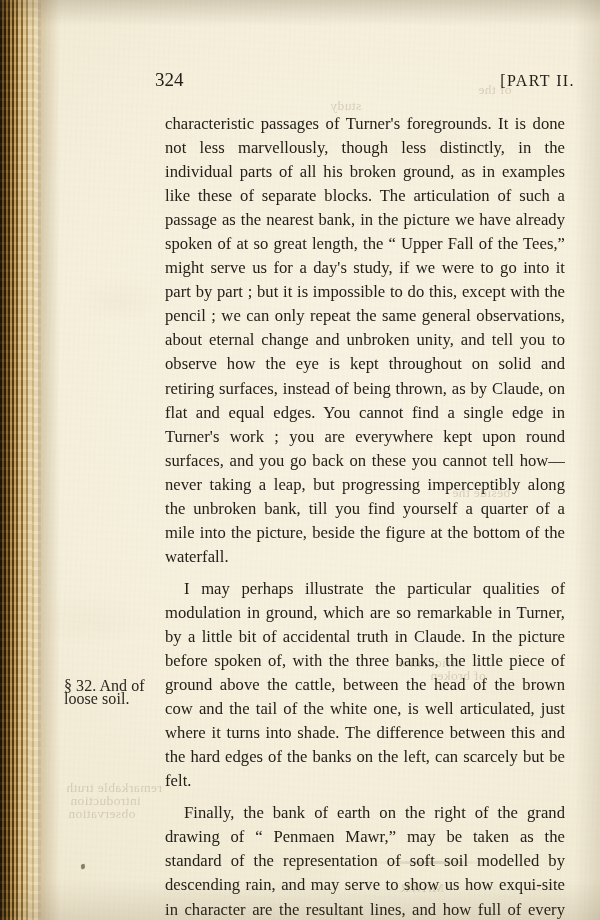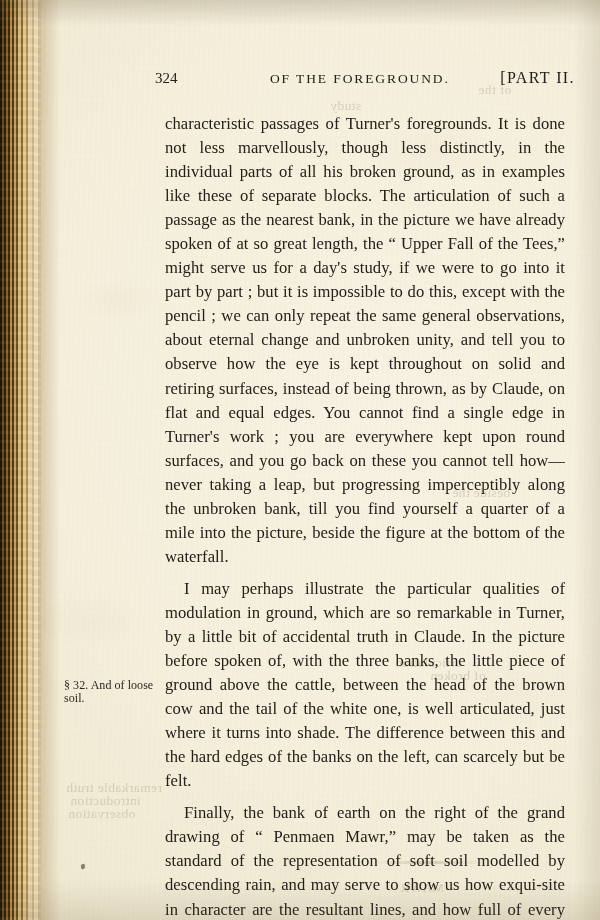--- a/index.html
+++ b/index.html
@@ -147,21 +147,21 @@
     top: 69px;
     width: 420px;
     height: 20px;
     display: flex;
     align-items: baseline;
     justify-content: space-between;
     font-size: 15.5px;
     letter-spacing: .3px;
   }
   .rh-folio {
-    font-size: 15px;
+    font-size: 19px;
     letter-spacing: 0;
   }
   .rh-title {
     font-size: 13.5px;
     letter-spacing: 1.9px;
     margin-left: 42px;
   }
   .rh-part {
     font-size: 16px;
     letter-spacing: 1.4px;
@@ -186,21 +186,21 @@
   }
   p.para.indent {
     text-indent: 19px;
   }
 
   .margin-note {
     position: absolute;
     left: 64px;
     top: 679px;
     width: 92px;
-    font-size: 12px;
+    font-size: 16px;
     line-height: 13.2px;
     letter-spacing: .05px;
     color: #2a2620;
   }
 
   .speck {
     position: absolute;
     left: 81px;
     top: 864px;
     width: 4px;
@@ -239,21 +239,20 @@
       <div class="ghost" style="left: 68px; top: 806px;">observation</div>
       <div class="ghost" style="left: 400px; top: 880px;">MAWR</div>
       <div class="ghost" style="left: 330px; top: 98px;">study</div>
       <div class="ghost" style="left: 478px; top: 82px;">of the</div>
     </div>
 
   <div class="content">
 
     <div class="running-head">
       <span class="rh-folio">324</span>
-      <span class="rh-title">OF THE FOREGROUND.</span>
       <span class="rh-part">[PART II.</span>
     </div>
 
     <div class="textblock" id="textblock">
         <p class="para">characteristic passages of Turner's foregrounds.   It is done not less marvellously, though less distinctly, in the individual parts of all his broken ground, as in examples like these of separate blocks.    The articulation of such a passage as the nearest bank, in the picture we have already spoken of at so great length, the “ Upper Fall of the Tees,” might serve us for a day's study, if we were to go into it part by part ; but it is impossible to do this, except with the pencil ; we can only repeat the same general observations, about eternal change and unbroken unity, and tell you to observe how the eye is kept throughout on solid and retiring surfaces, instead of being thrown, as by Claude, on flat and equal edges. You cannot find a single edge in Turner's work ; you are everywhere kept upon round surfaces, and you go back on these you cannot tell how—never taking a leap, but progressing imperceptibly along the unbroken bank, till you find yourself a quarter of a mile into the picture, beside the figure at the bottom of the waterfall.</p>
         <p class="para indent">I may perhaps illustrate the particular qualities of modulation in ground, which are so remarkable in Turner, by a little bit of accidental truth in Claude. In the picture before spoken of, with the three banks, the little piece of ground above the cattle, between the head of the brown cow and the tail of the white one, is well articulated, just where it turns into shade.    The difference between this and the hard edges of the banks on the left, can scarcely but be felt.</p>
         <p class="para indent">Finally, the bank of earth on the right of the grand drawing of “ Penmaen Mawr,” may be taken as the standard of the representation of soft soil modelled by descending rain, and may serve to show us how exqui-site in character are the resultant lines, and how full of every species of attractive and even sublime quality, if we only are wise enough not to scorn the study of them. The higher the mind, it may be taken as an universal rule, the less it will scorn that which appears to be</p>
       </div>
 
     <div class="margin-note">§ 32. And of loose soil.</div>

